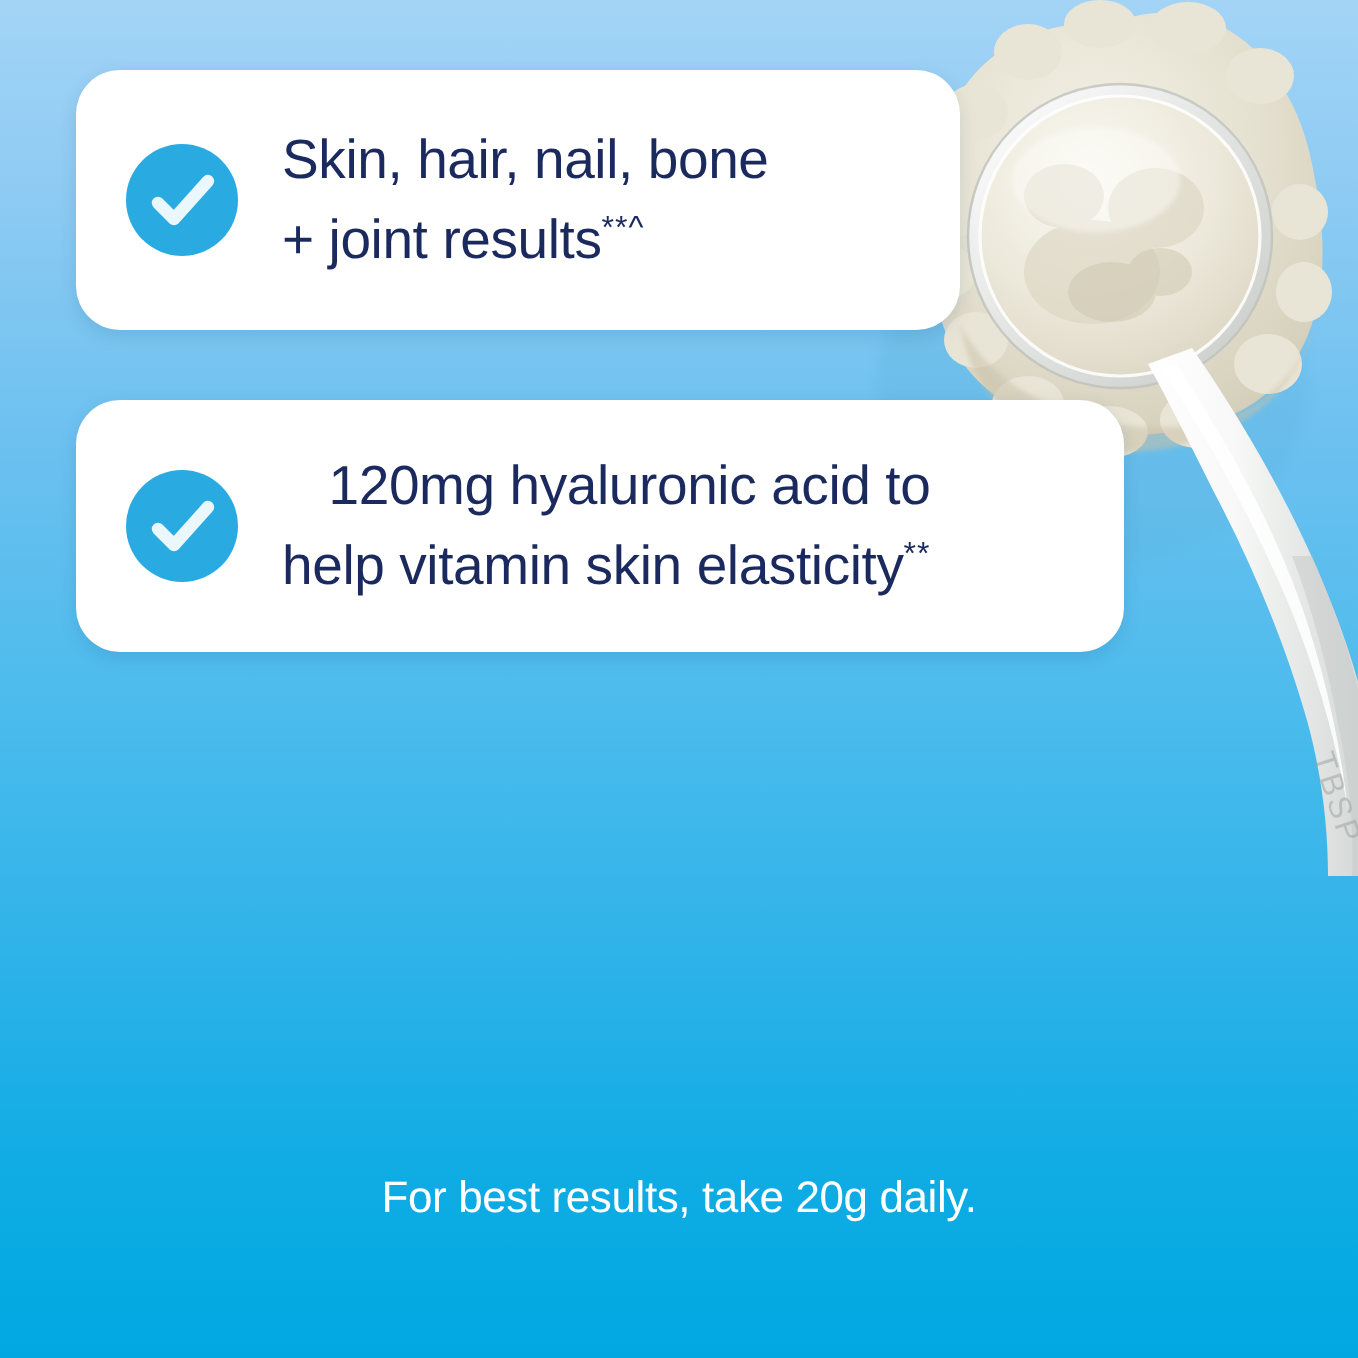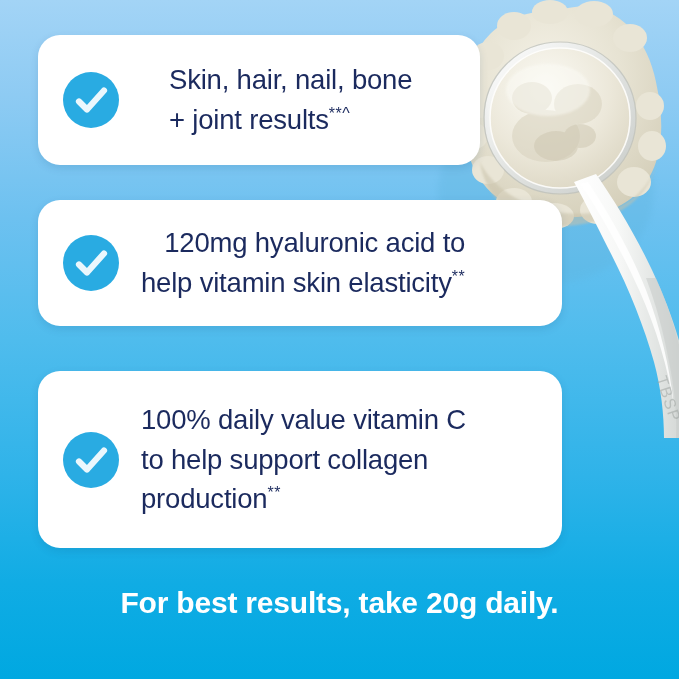--- a/index.html
+++ b/index.html
@@ -36,21 +36,21 @@
   
   .card {
     position: absolute;
     background: #ffffff;
     border-radius: 22px;
     box-shadow: 0 3px 9px rgba(10, 60, 110, 0.13);
     display: flex;
     align-items: center;
     box-sizing: border-box;
   }
-  #card-1 { left: 38px; top: 35px;  width: 442px; height: 130px; gap: 28px; }
+  #card-1 { left: 38px; top: 35px;  width: 442px; height: 130px; }
   #card-2 { left: 38px; top: 200px; width: 524px; height: 126px; text-align: right; }
   #card-3 { left: 38px; top: 371px; width: 524px; height: 177px; }
 
   .check-wrap {
     flex: 0 0 auto;
     margin-left: 25px;
     margin-right: 22px;
     width: 56px;
     height: 56px;
   }
@@ -78,22 +78,22 @@
   }
 
   
   #footer {
     position: absolute;
     left: 0;
     top: 586px;
     width: 679px;
     text-align: center;
     color: #ffffff;
-    font-size: 30px;
-    font-weight: bold;
+    font-size: 22px;
+    font-weight: normal;
     letter-spacing: -0.2px;
   }
 </style>
 </head>
 <body>
 
 <div id="stage">
 
   <div id="product">
     <svg width="262" height="470" viewBox="0 0 262 470" xmlns="http://www.w3.org/2000/svg">
@@ -220,30 +220,16 @@
           <path d="M16 29.5 L24 37.5 L41 18.5" fill="none" stroke="#eaf7fd" stroke-width="6.2" stroke-linecap="round" stroke-linejoin="round"></path>
         </svg>
       </span>
     </div>
     <div class="card-text">
       <div>120mg hyaluronic acid to</div>
       <div><span>help vitamin skin elasticity</span><sup>**</sup></div>
     </div>
   </div>
 
-  <div class="card" id="card-3">
-    <div class="check-wrap">
-      <span class="check-circle">
-        <svg width="56" height="56" viewBox="0 0 56 56">
-          <path d="M16 29.5 L24 37.5 L41 18.5" fill="none" stroke="#eaf7fd" stroke-width="6.2" stroke-linecap="round" stroke-linejoin="round"></path>
-        </svg>
-      </span>
-    </div>
-    <div class="card-text">
-      <div>100% daily value vitamin C</div>
-      <div>to help support collagen</div>
-      <div><span>production</span><sup>**</sup></div>
-    </div>
-  </div>
 
   <div id="footer">For best results, take 20g daily.</div>
 
 </div>
 
 </body></html>

